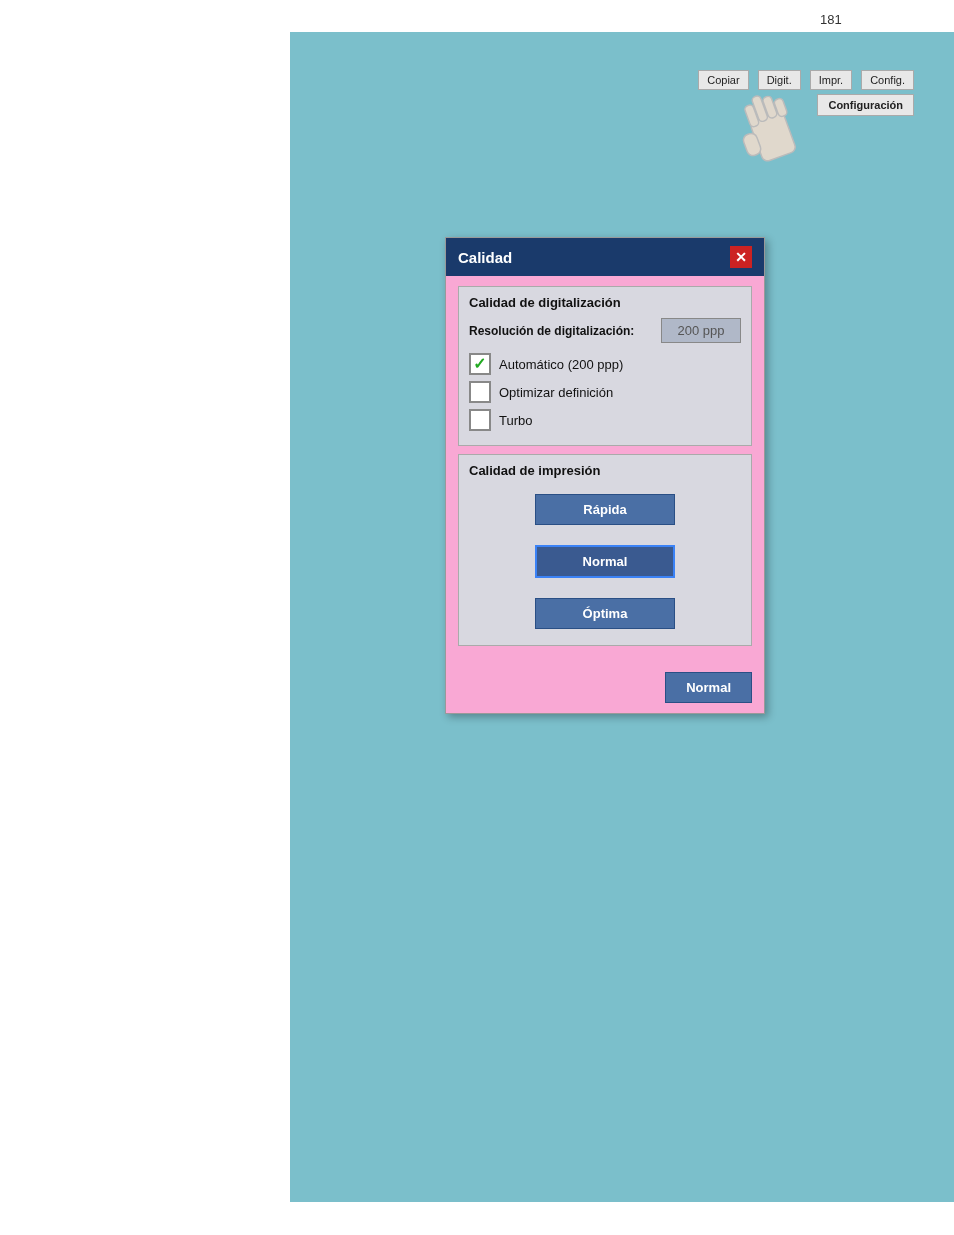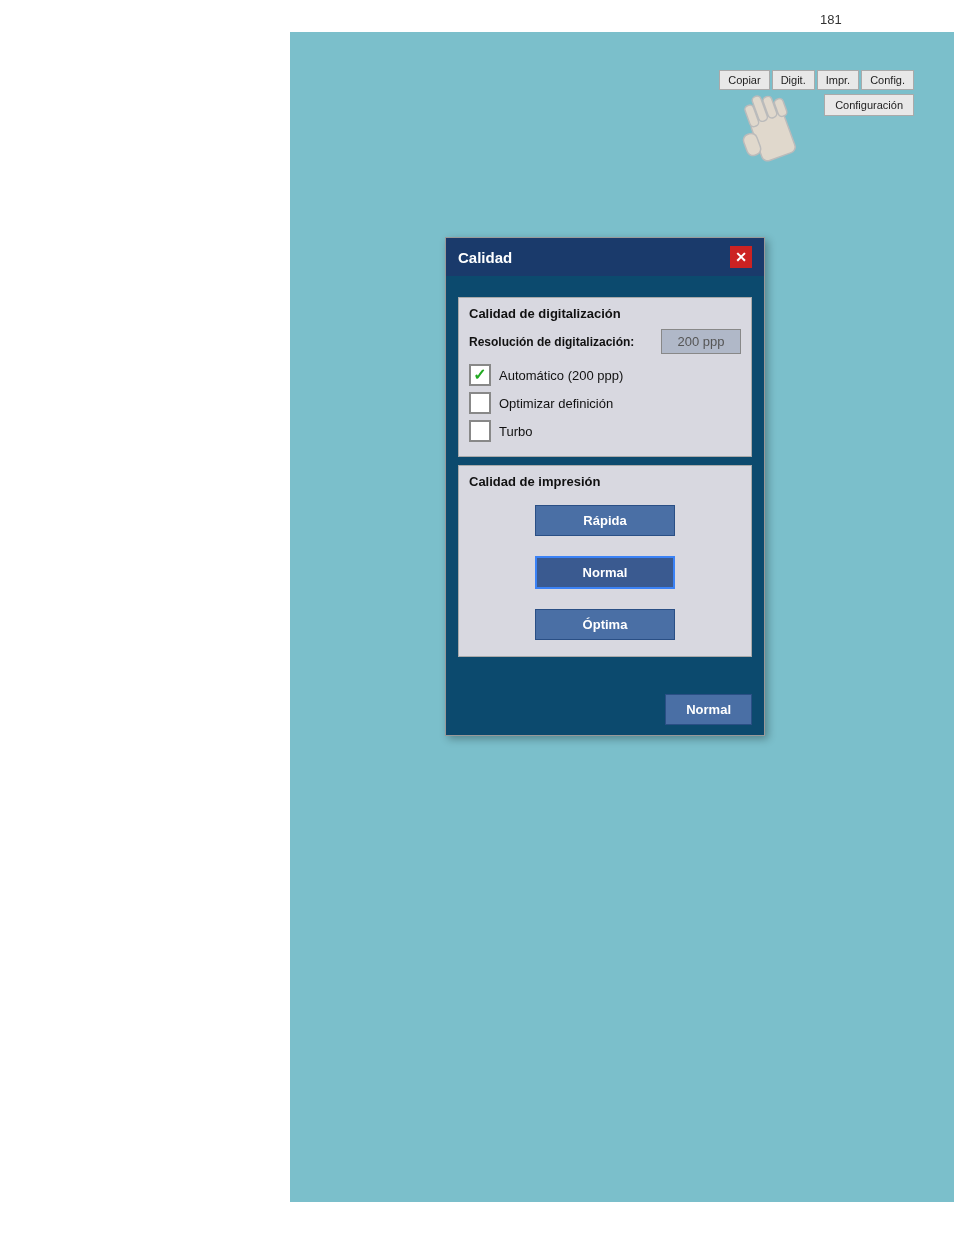--- a/index.html
+++ b/index.html
@@ -42,21 +42,21 @@
       background: #7bbfcb;
     }
 
     
     .toolbar {
       position: absolute;
       top: 38px;
       right: 40px;
       display: flex;
       align-items: center;
-      gap: 2px;
+      gap: 9px;
       z-index: 10;
     }
 
     .toolbar-btn {
       padding: 3px 8px;
       font-size: 11px;
       background: #e8e8e8;
       border: 1px solid #aaa;
       cursor: pointer;
       color: #222;
@@ -68,40 +68,41 @@
       position: absolute;
       top: 62px;
       right: 40px;
       padding: 4px 10px;
       font-size: 11px;
       background: #e8e8e8;
       border: 1px solid #aaa;
       cursor: pointer;
       color: #222;
       z-index: 10;
+      font-weight: bold;
     }
 
     
     .hand-cursor {
       position: absolute;
       top: 50px;
       right: 150px;
       z-index: 5;
       font-size: 48px;
       color: #ccc;
       transform: rotate(-20deg);
     }
 
     
     .dialog {
       position: absolute;
       top: 205px;
       left: 155px;
       width: 320px;
-      background: #0c4a6e;
+      background: #f9a8d4;
       border: 1px solid #999;
       box-shadow: 3px 3px 8px rgba(0,0,0,0.3);
       z-index: 20;
     }
 
     .dialog-title-bar {
       background: #1a3a6b;
       color: #fff;
       padding: 8px 12px;
       font-size: 15px;
@@ -119,21 +120,21 @@
       height: 22px;
       font-size: 14px;
       font-weight: bold;
       cursor: pointer;
       display: flex;
       align-items: center;
       justify-content: center;
     }
 
     .dialog-content {
-      padding: 21px 12px;
+      padding: 10px 12px;
     }
 
     
     .section-box {
       border: 1px solid #aaa;
       background: #d8d8e0;
       margin-bottom: 8px;
       padding: 8px 10px;
     }
 

